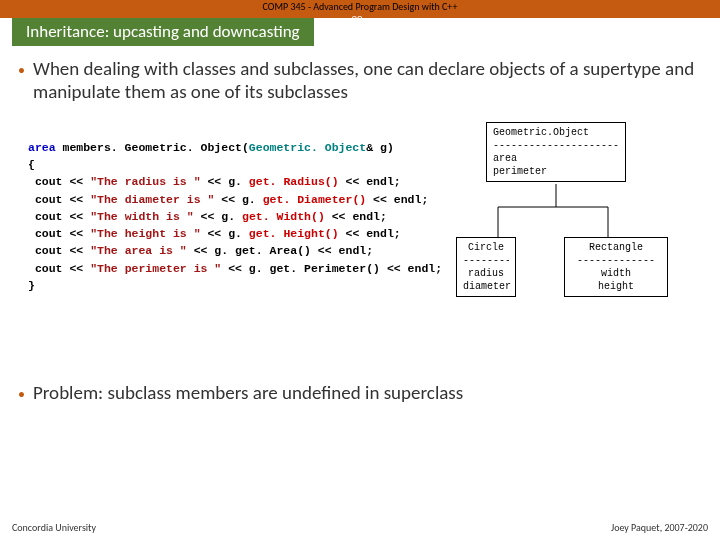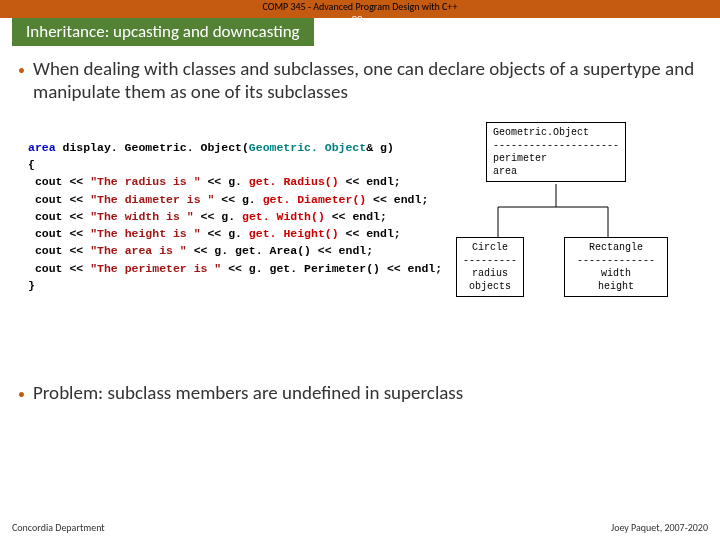--- a/index.html
+++ b/index.html
@@ -101,21 +101,21 @@
     text-align: left;
   }
   .uml-top {
     top: 0px;
     left: 30px;
     width: 140px;
   }
   .uml-circle {
     top: 115px;
     left: 0px;
-    width: 68px;
+    width: 60px;
     text-align: center;
   }
   .uml-rect {
     top: 115px;
     left: 108px;
     width: 104px;
     text-align: center;
   }
   .uml-box .hr {
     letter-spacing: 0px;
@@ -162,64 +162,64 @@
 <div class="content">
 
   <div class="bullet-block">
     <span class="bullet-dot">•</span>
     <span>When dealing with classes and subclasses, one can declare objects of a supertype and manipulate them as one of its subclasses</span>
   </div>
 
   <div class="body-row">
 
     <div class="code-block">
-<span class="kw">area</span><span> display. Geometric. Object(</span><span class="cls">Geometric. Object</span><span>&amp; g)</span>
+<span class="kw">area</span><span> members. Geometric. Object(</span><span class="cls">Geometric. Object</span><span>&amp; g)</span>
 <span>{</span>
 <span> cout &lt;&lt; </span><span class="str">"The radius is "</span><span> &lt;&lt; g.</span><span class="err"> get. Radius()</span><span> &lt;&lt; endl;</span>
 <span> cout &lt;&lt; </span><span class="str">"The diameter is "</span><span> &lt;&lt; g.</span><span class="err"> get. Diameter()</span><span> &lt;&lt; endl;</span>
 <span> cout &lt;&lt; </span><span class="str">"The width is "</span><span> &lt;&lt; g.</span><span class="err"> get. Width()</span><span> &lt;&lt; endl;</span>
 <span> cout &lt;&lt; </span><span class="str">"The height is "</span><span> &lt;&lt; g.</span><span class="err"> get. Height()</span><span> &lt;&lt; endl;</span>
 <span> cout &lt;&lt; </span><span class="str">"The area is "</span><span> &lt;&lt; g. get. Area() &lt;&lt; endl;</span>
 <span> cout &lt;&lt; </span><span class="str">"The perimeter is "</span><span> &lt;&lt; g. get. Perimeter() &lt;&lt; endl;</span>
 <span>}</span>
     </div>
 
     <div class="diagram">
       <svg class="conn">
         <line x1="100" y1="62" x2="100" y2="85" stroke="#000" stroke-width="1"></line>
         <line x1="42" y1="85" x2="152" y2="85" stroke="#000" stroke-width="1"></line>
         <line x1="42" y1="85" x2="42" y2="115" stroke="#000" stroke-width="1"></line>
         <line x1="152" y1="85" x2="152" y2="115" stroke="#000" stroke-width="1"></line>
       </svg>
       <div class="uml-box uml-top">
         <div>Geometric.Object</div>
         <div class="hr">----------------------</div>
+        <div>area</div>
         <div>perimeter</div>
-        <div>area</div>
       </div>
       <div class="uml-box uml-circle">
         <div>Circle</div>
         <div class="hr">-----------</div>
         <div>radius</div>
-        <div>objects</div>
+        <div>diameter</div>
       </div>
       <div class="uml-box uml-rect">
         <div>Rectangle</div>
         <div class="hr">-------------</div>
         <div>width</div>
         <div>height</div>
       </div>
     </div>
 
   </div>
 
 
   <div class="bullet-block" style="margin-top:40px;">
     <span class="bullet-dot">•</span>
     <span>Problem: subclass members are undefined in superclass</span>
   </div>
 
 </div>
 
 <div class="footer">
-  <span>Concordia Department</span>
+  <span>Concordia University</span>
   <span>Joey Paquet, 2007-2020</span>
 </div>
 
 </body></html>

